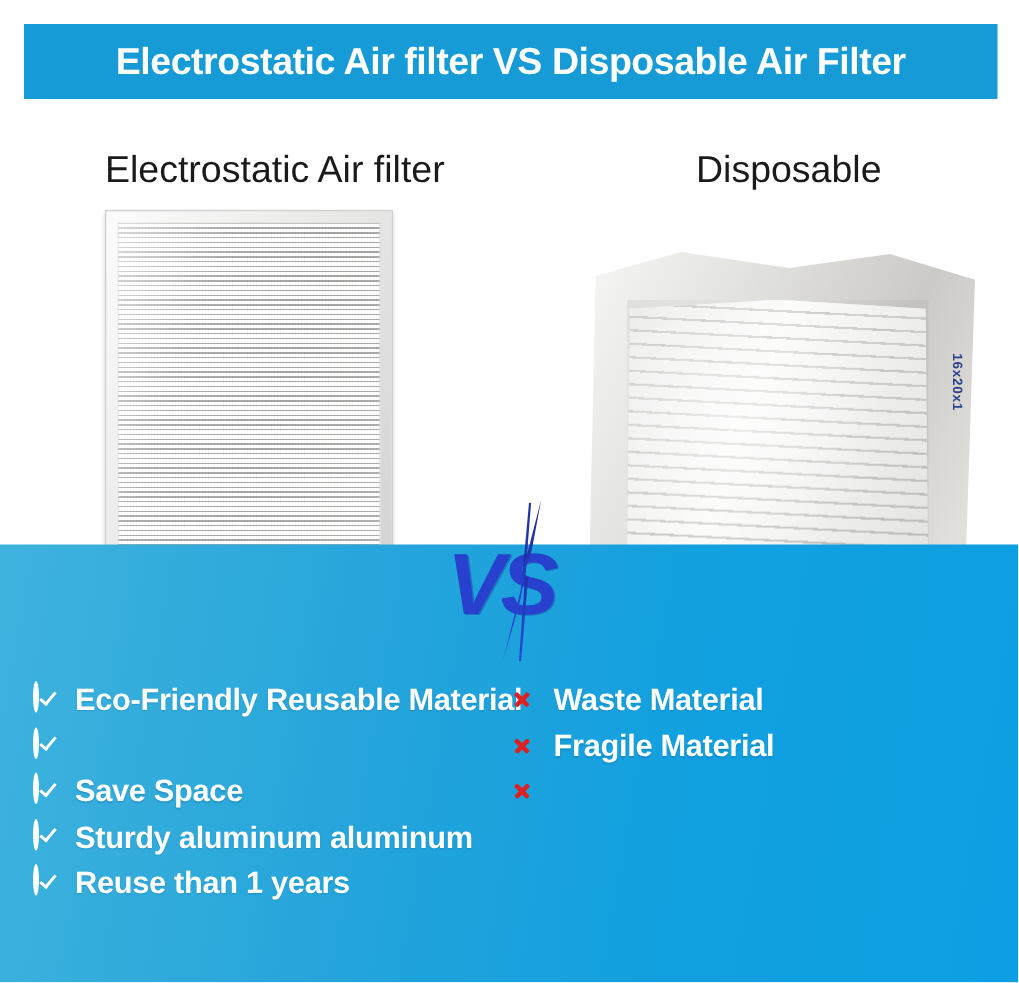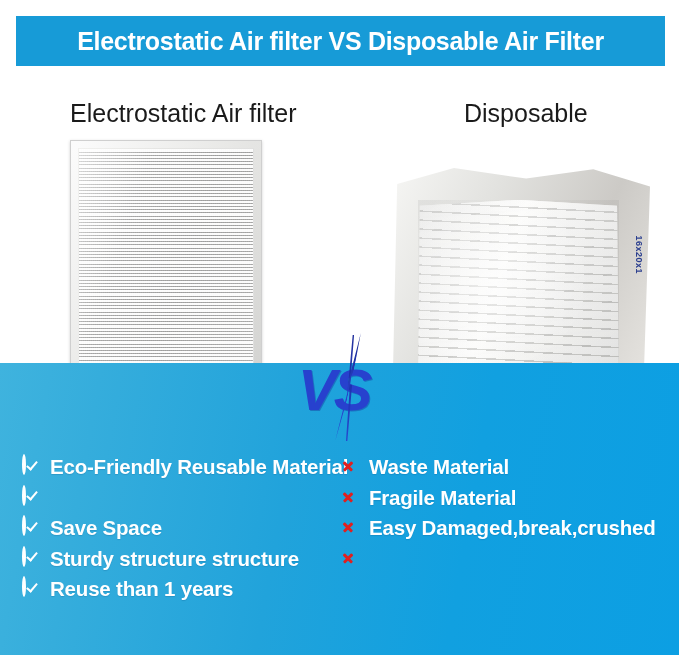--- a/index.html
+++ b/index.html
@@ -288,39 +288,35 @@
     </div>
     <div class="li">
       <span class="ico"><span class="ico-check"></span></span>
     </div>
     <div class="li">
       <span class="ico"><span class="ico-check"></span></span>
       <span class="li-label">Save Space</span>
     </div>
     <div class="li">
       <span class="ico"><span class="ico-check"></span></span>
-      <span class="li-label">Sturdy structure structure</span>
+      <span class="li-label">Sturdy aluminum aluminum</span>
     </div>
     <div class="li">
       <span class="ico"><span class="ico-check"></span></span>
       <span class="li-label">Reuse than 1 years</span>
     </div>
   </div>
 
   <div class="list list-right">
     <div class="li">
       <span class="ico"><span class="ico-x"></span></span>
       <span class="li-label">Waste Material</span>
     </div>
     <div class="li">
       <span class="ico"><span class="ico-x"></span></span>
       <span class="li-label">Fragile Material</span>
     </div>
     <div class="li">
       <span class="ico"><span class="ico-x"></span></span>
-      <span class="li-label">Easy Damaged,break,crushed</span>
-    </div>
-    <div class="li">
-      <span class="ico"><span class="ico-x"></span></span>
     </div>
   </div>
 
 </div>
 
 </body></html>

